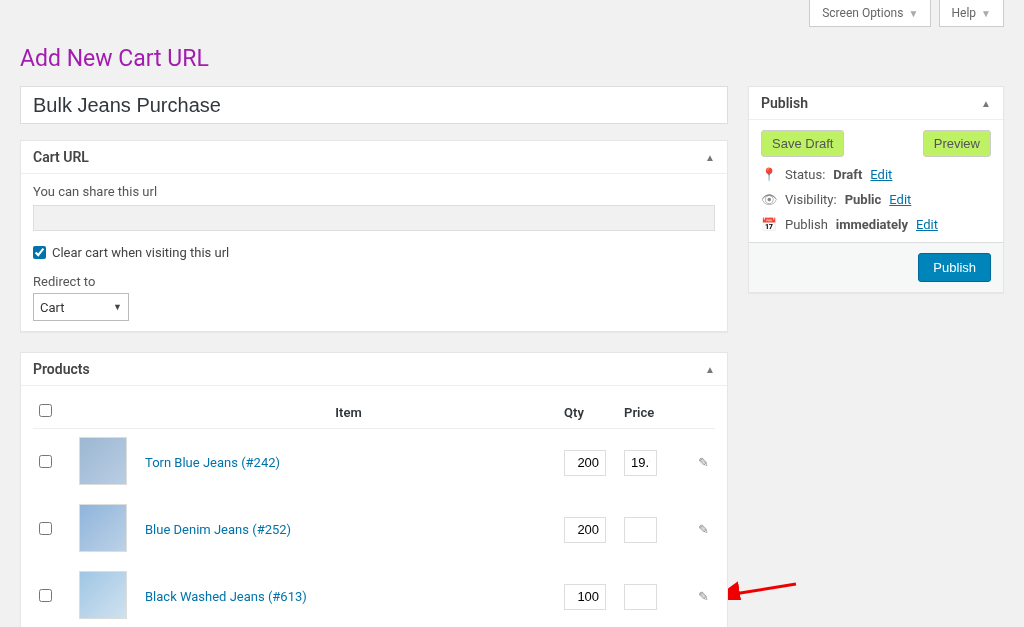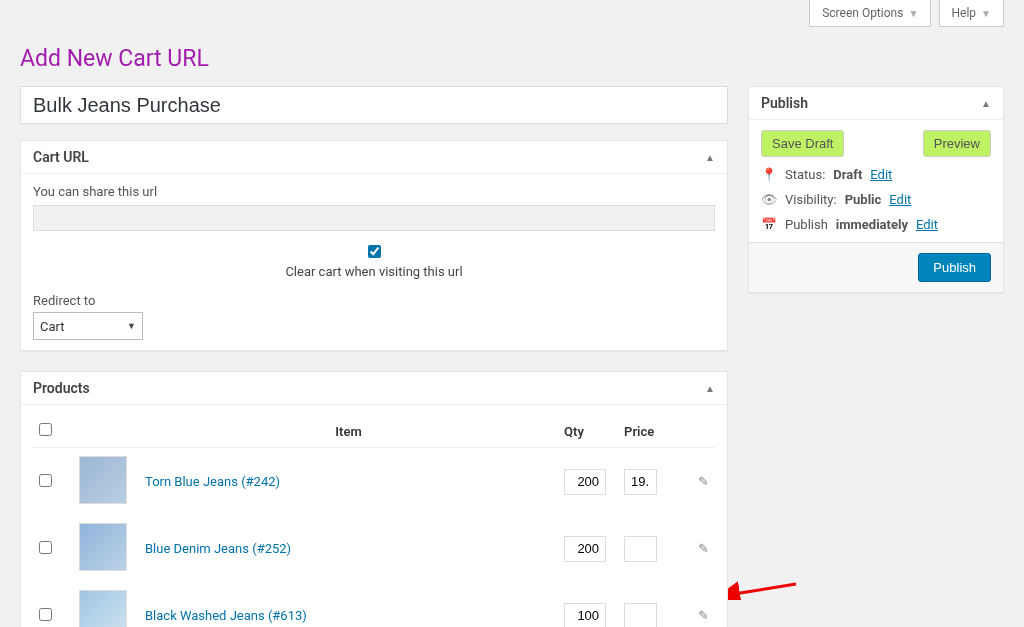--- a/index.html
+++ b/index.html
@@ -68,21 +68,21 @@
   .postbox-header .toggle { color: #777; font-size: 10px; cursor: pointer; }
   .postbox-body { padding: 10px 12px; }
   .share-label { margin-bottom: 6px; color: #555; }
   .url-field {
     width: 100%;
     height: 26px;
     border: 1px solid #ddd;
     background: #f1f1f1;
     padding: 4px;
   }
-  .check-row { margin: 14px 0; display: flex; align-items: center; gap: 6px; color: #444; flex-direction: column; }
+  .check-row { margin: 14px 0; display: flex; align-items: center; gap: 6px; color: #444; }
   .check-row input { accent-color: #0073aa; }
   .redirect-label { margin: 6px 0 4px 0; color: #555; }
   .select {
     border: 1px solid #bbb;
     background: #fff;
     padding: 4px 6px;
     display: inline-flex;
     align-items: center;
     justify-content: space-between;
     font-size: 13px;
@@ -194,21 +194,21 @@
           <span class="toggle">▲</span>
         </div>
         <div class="postbox-body">
           <div class="share-label">You can share this url</div>
           <input class="url-field" readonly="" value="" style="">
           <label class="check-row">
             <input type="checkbox" checked="" class="cb" style="">
             <span>Clear cart when visiting this url</span>
           </label>
           <div class="redirect-label">Redirect to</div>
-          <div class="select" style="width:110px">
+          <div class="select" style="width:96px">
             <span>Cart</span>
             <span class="tri">▼</span>
           </div>
         </div>
       </div>
 
       
       <div class="postbox arrow-wrap">
         <div class="postbox-header">
           <h2>Products</h2>

